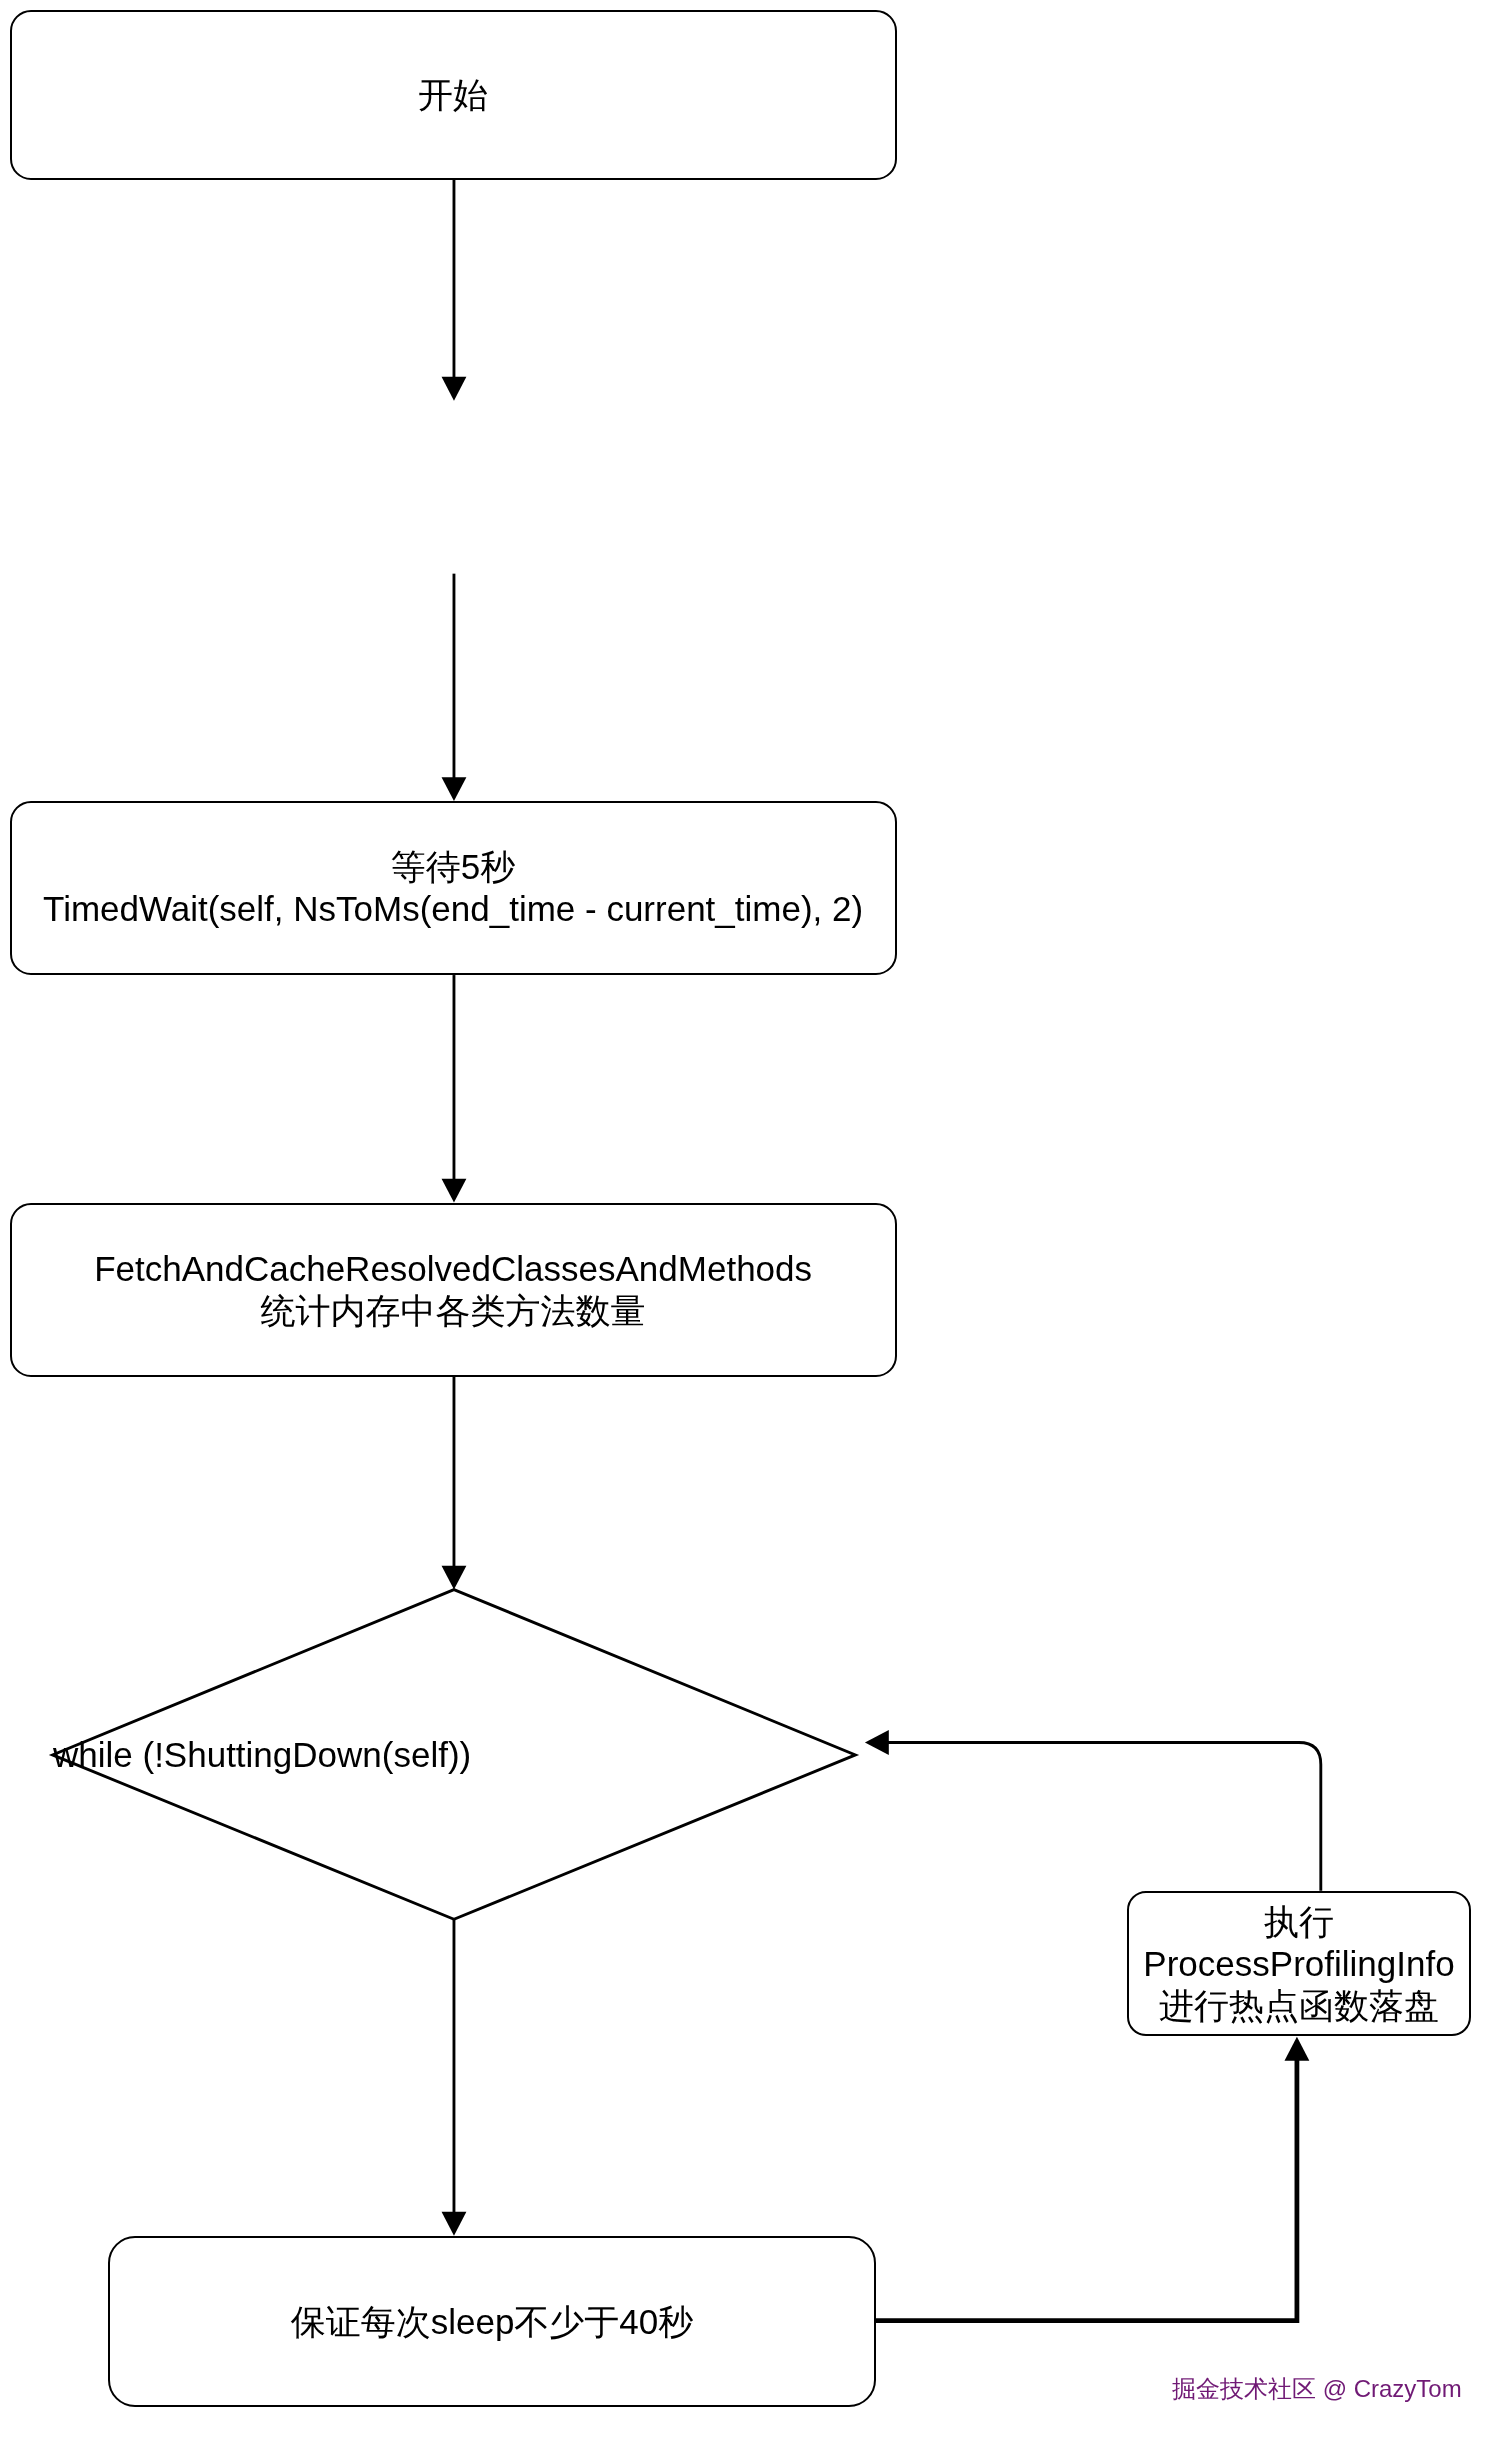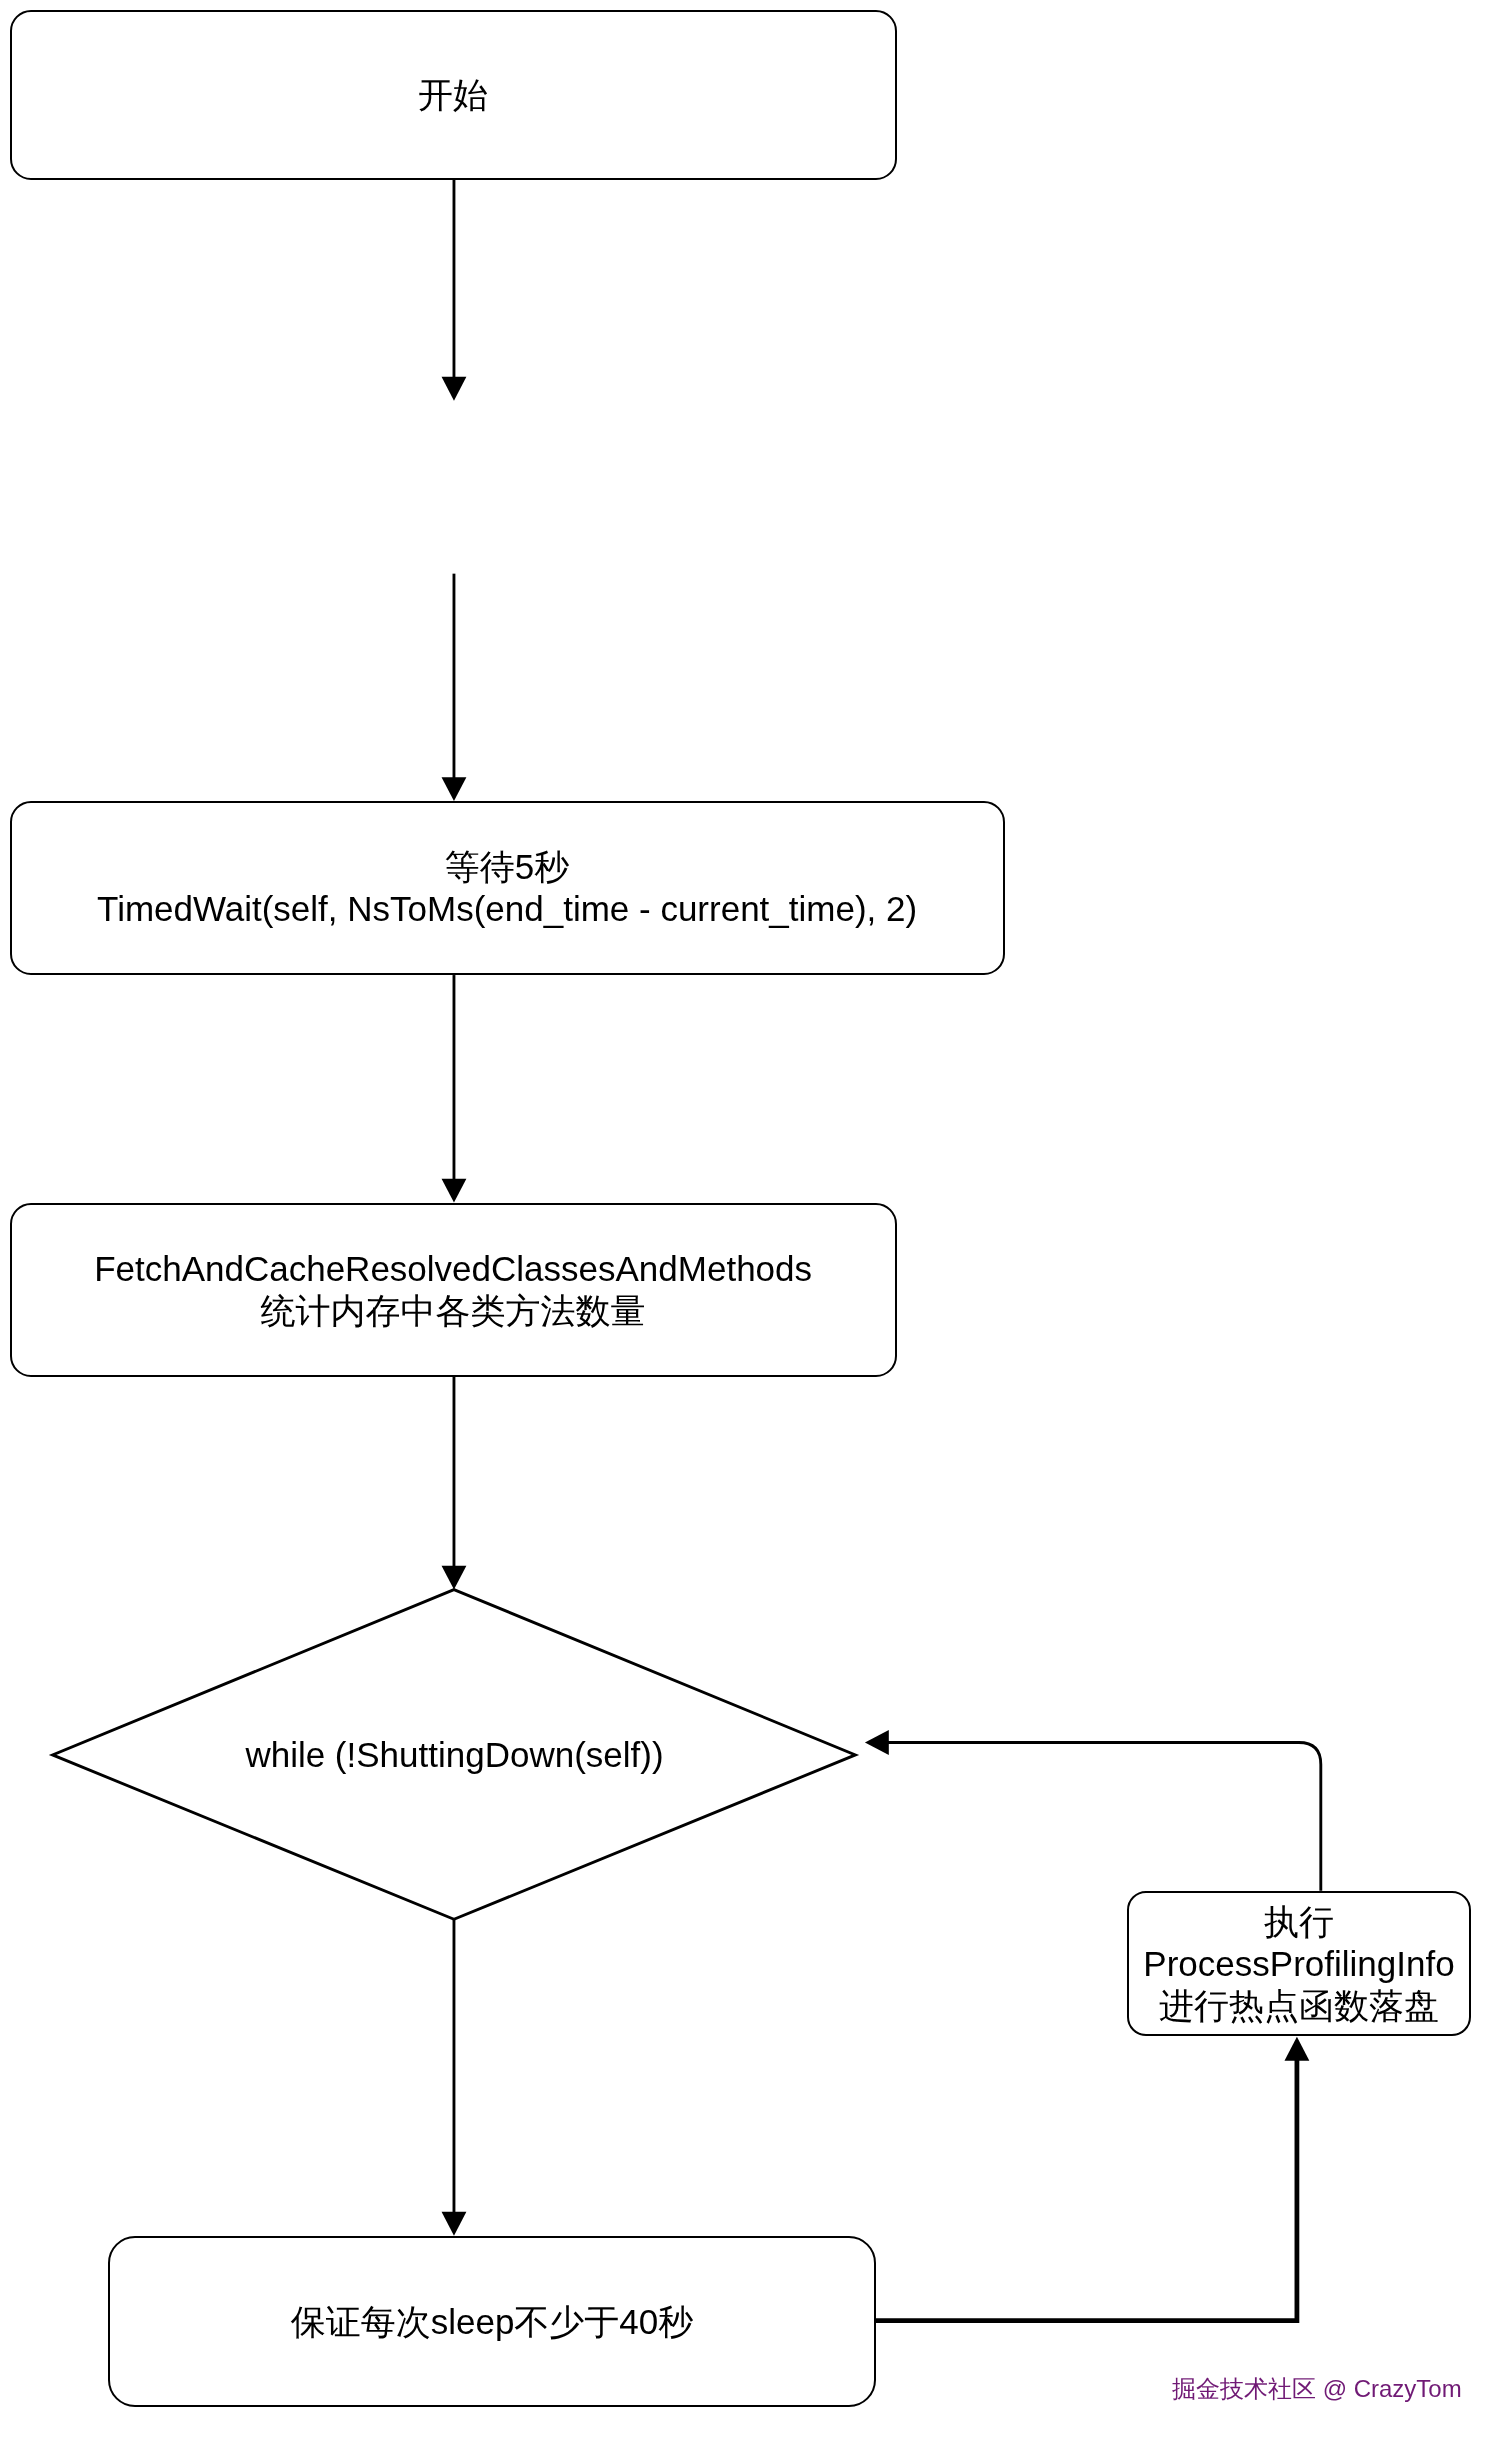--- a/index.html
+++ b/index.html
@@ -32,33 +32,32 @@
     display: flex;
     flex-direction: column;
     align-items: center;
     justify-content: center;
     text-align: center;
     font-size: 35px;
     line-height: 42px;
   }
   .node-start   { left: 9.6px;   top: 9.6px;   width: 887px; height: 170px; }
   .node-init    { left: 9.6px;   top: 401px;  width: 887px; height: 173px; }
-  .node-wait    { left: 9.6px;   top: 801px;  width: 995px; height: 174px; align-items: center; }
+  .node-wait    { left: 9.6px;   top: 801px;  width: 887px; height: 174px; align-items: center; }
   .node-fetch   { left: 9.6px;   top: 1203px; width: 887px; height: 174px; }
   .node-process { left: 1127px; top: 1891px; width: 344px; height: 145px; border-radius: 19px; }
   .node-sleep   { left: 108px;  top: 2236px; width: 768px; height: 171px; border-radius: 27px; text-align: right; }
   .decision-label {
     position: absolute;
     left: 53px;
     top: 1590px;
     width: 803px;
     height: 330px;
     display: flex;
     align-items: center;
-    justify-content: center;
     text-align: center;
     font-size: 35px;
     line-height: 42px;
   }
   .watermark {
     position: absolute;
     left: 1172px;
     top: 2374px;
     font-size: 24px;
     line-height: 29px;

